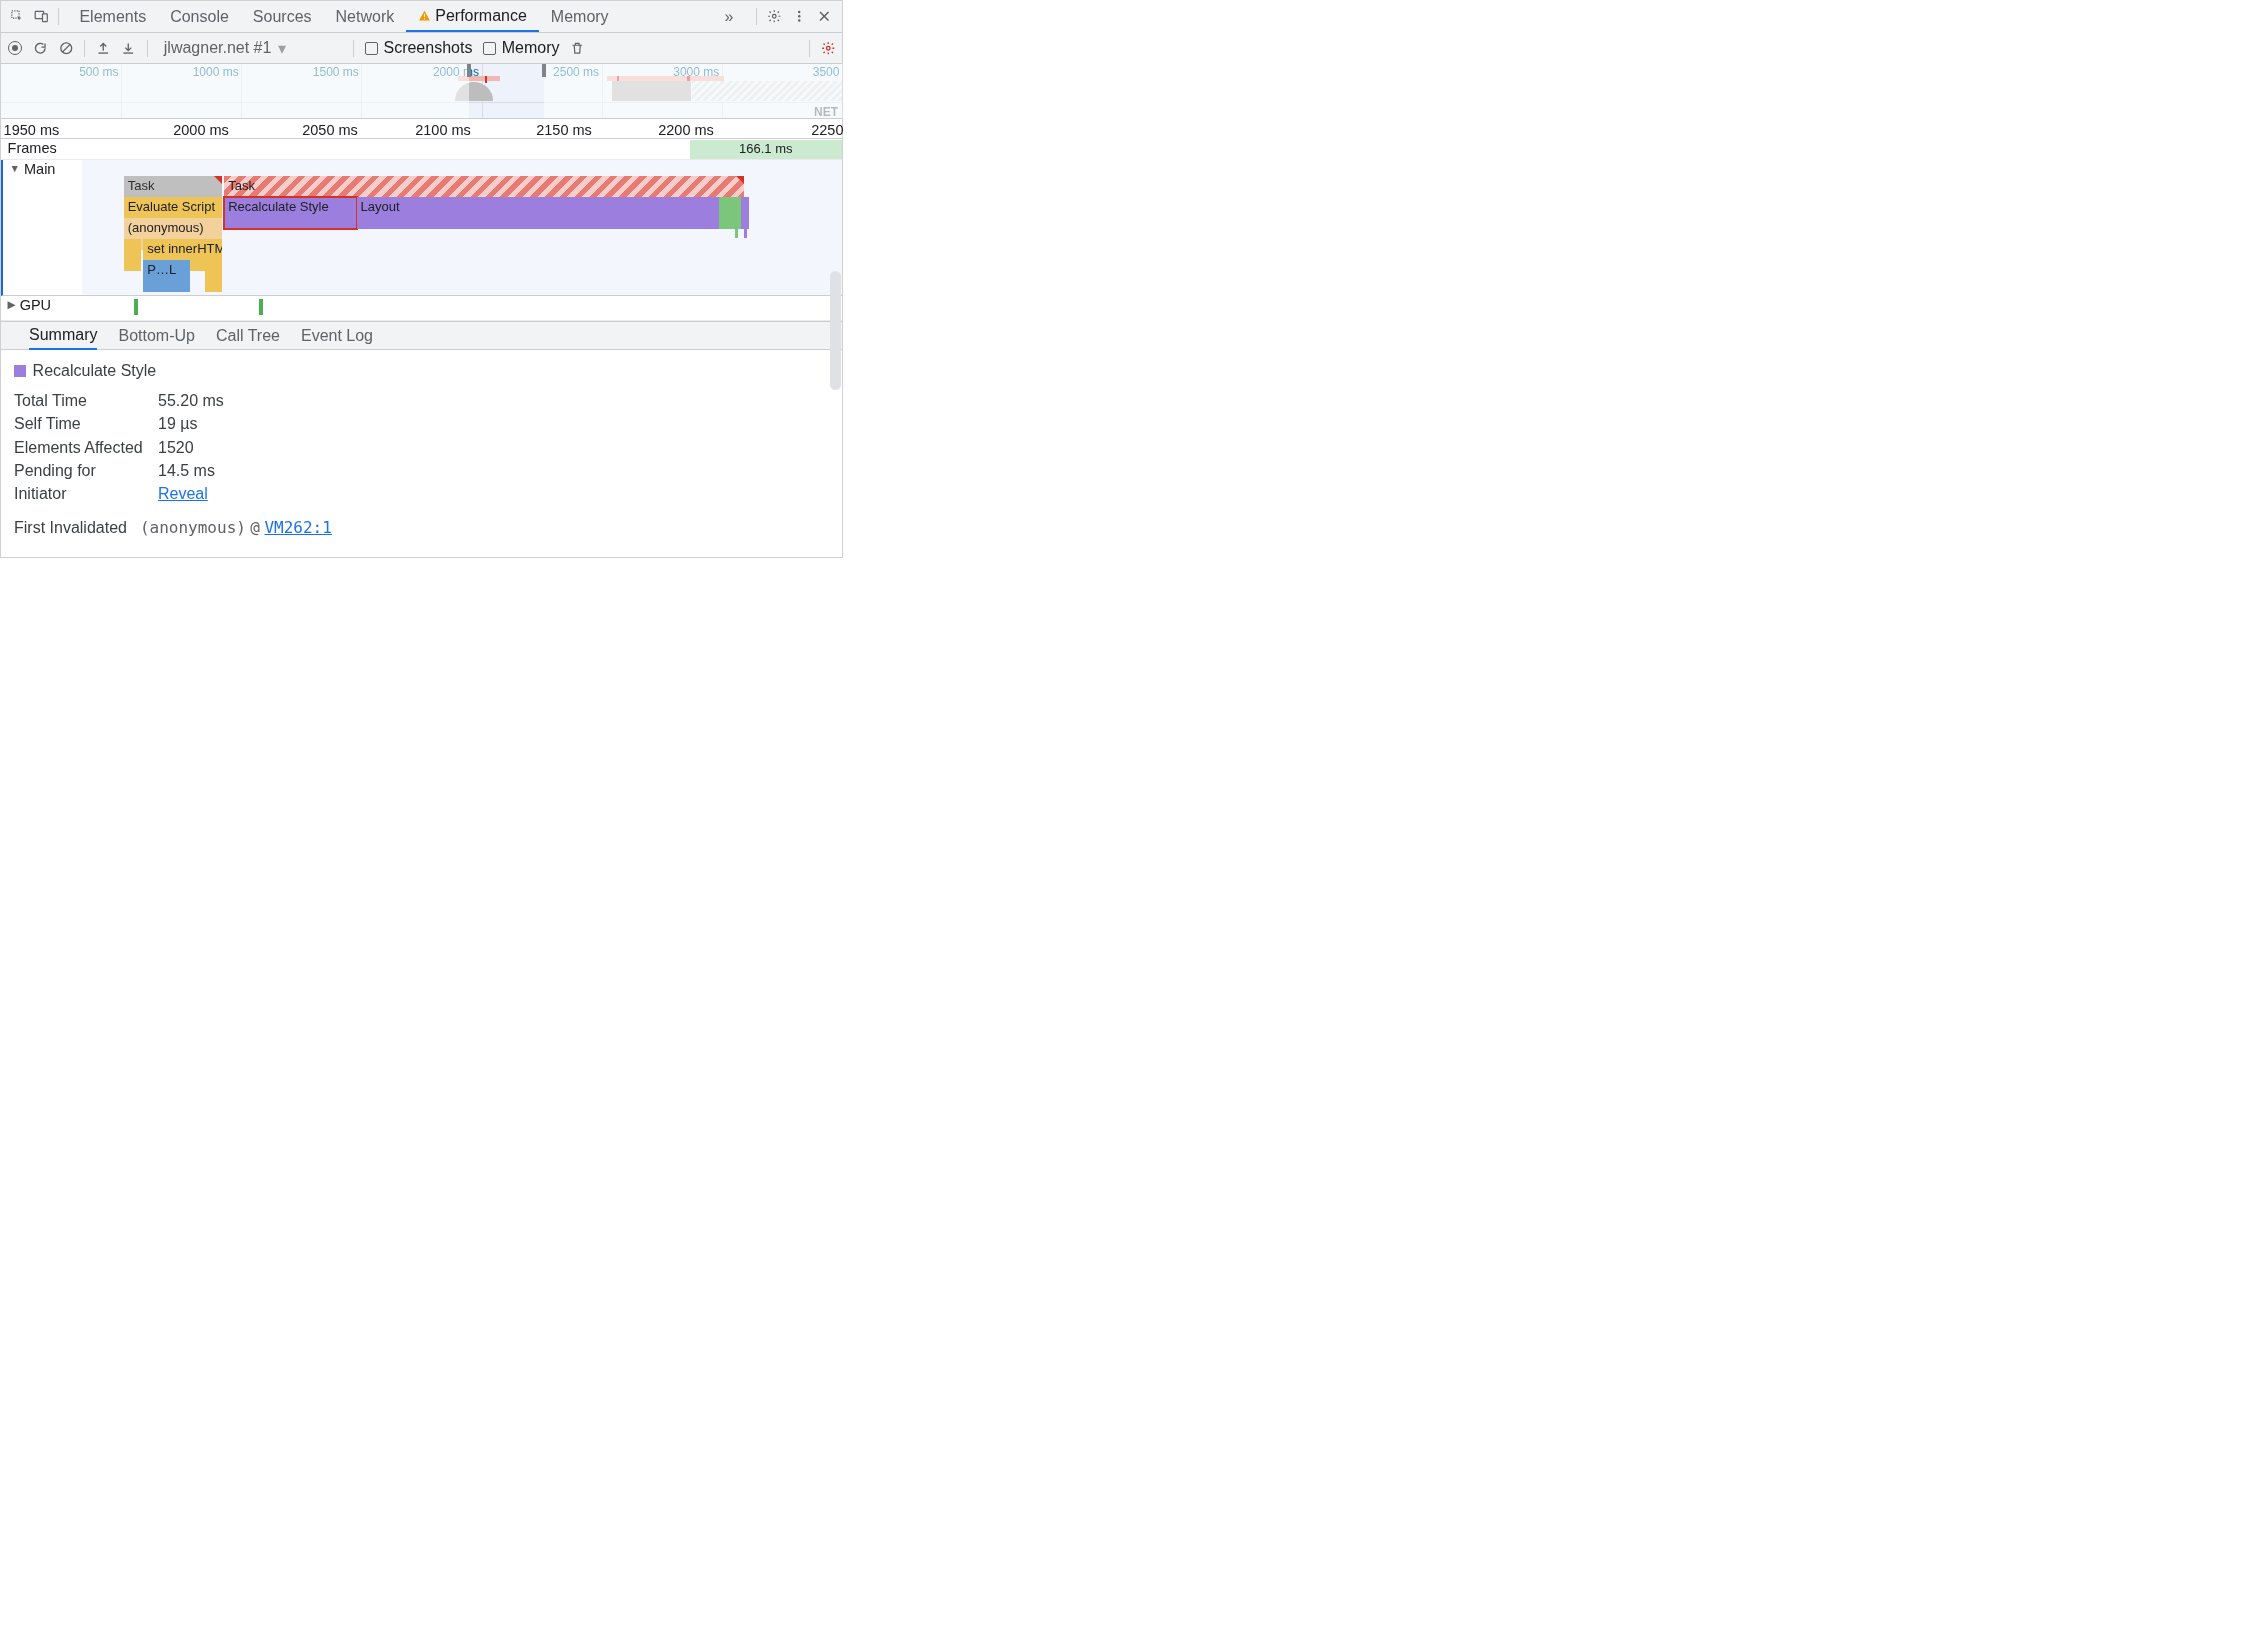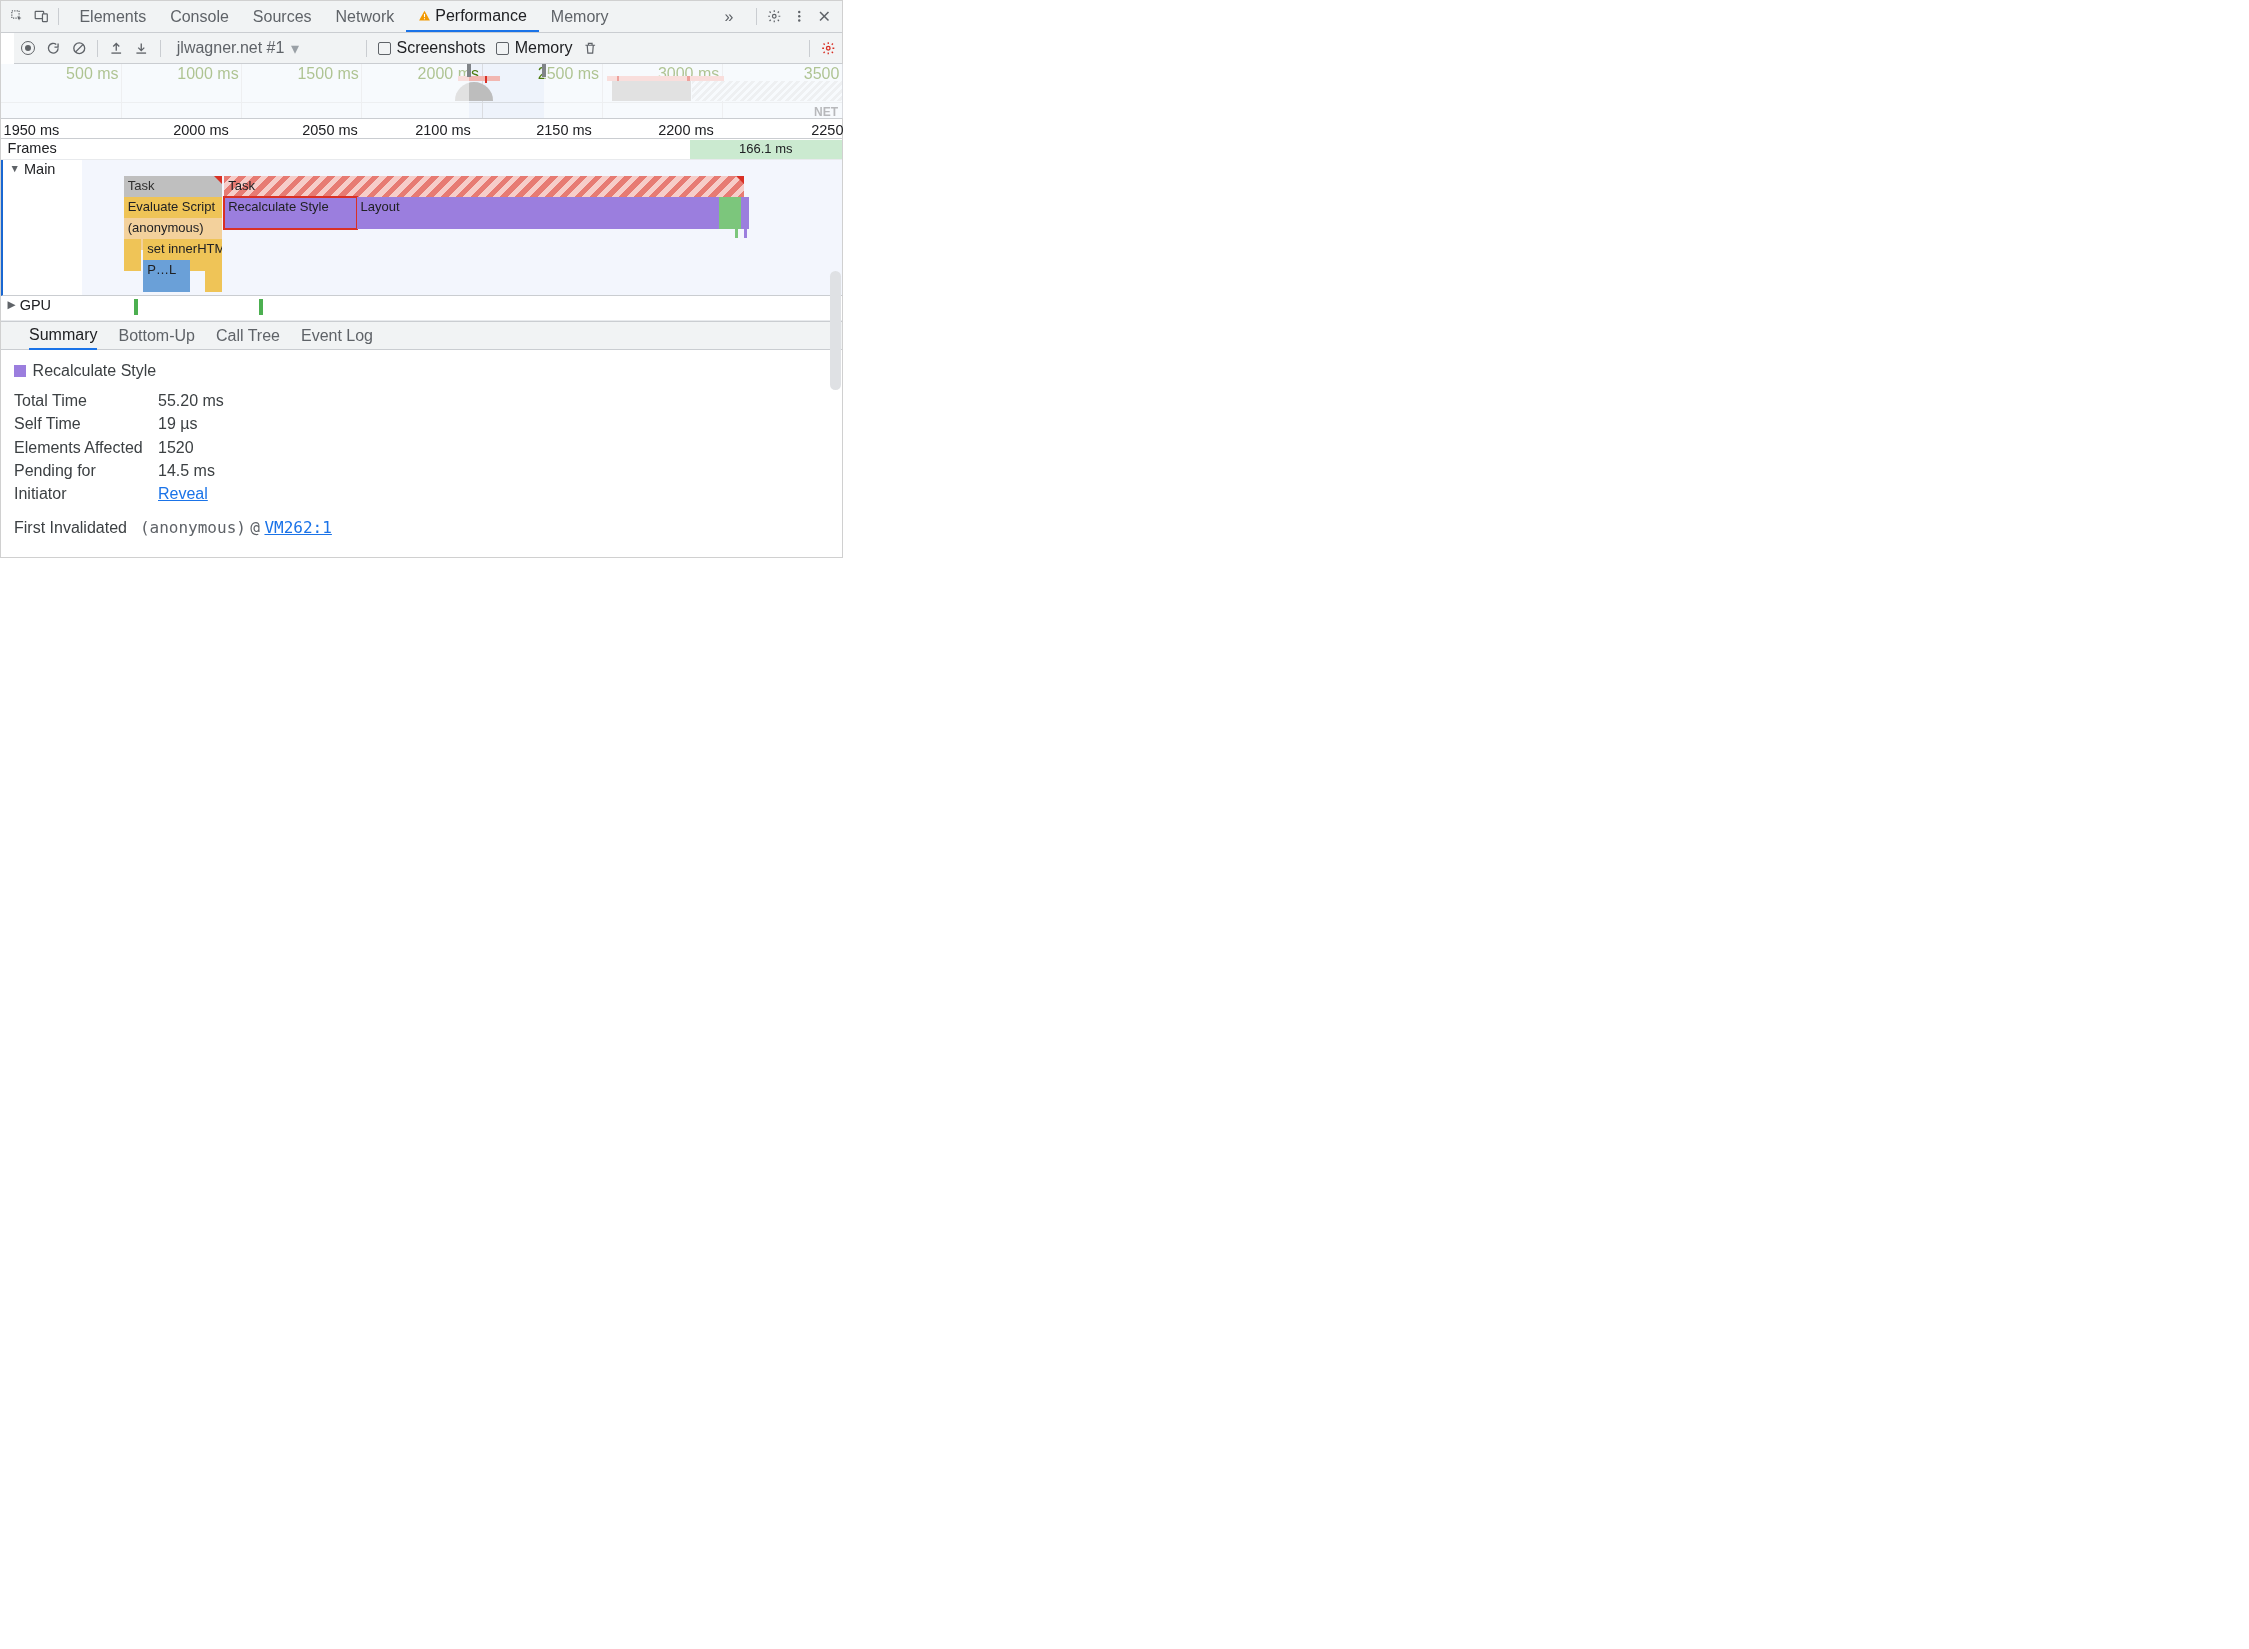--- a/index.html
+++ b/index.html
@@ -43,21 +43,21 @@
   .tab.active{color:#202124;border-bottom:2px solid var(--tab-border);}
   .tabstrip .right-icons{display:flex;align-items:center;gap:10.5px;padding:0 10.5px;}
   .ico{display:inline-flex;width:14.5px;height:14.5px;color:#5f6368;}
   .ico svg{width:100%;height:100%;}
   .warn-tri{width:13px;height:13px;}
 
   
   .toolbar{
     display:flex;align-items:center;
     height:31px;border-bottom:0.7px solid var(--border);
-    padding:0 6.6px;gap:11px;background:#f1f3f4;margin-left:13px;
+    padding:0 6.6px;gap:11px;background:#f1f3f4;
   }
   .record-dot{
     width:14.5px;height:14.5px;border:1.3px solid #606367;border-radius:50%;
     display:inline-flex;align-items:center;justify-content:center;
   }
   .record-dot::after{content:"";width:6.6px;height:6.6px;border-radius:50%;background:#606367;}
   .vsep{width:0.7px;height:17px;background:var(--border);}
   .sel{
     display:flex;align-items:center;gap:6.6px;
     color:var(--text-light);font-size:16px;
@@ -65,21 +65,21 @@
   }
   .sel .caret{color:#9aa0a6;}
   .cb{display:flex;align-items:center;gap:5.3px;font-size:16px;color:#202124;}
   .cb .box{width:13px;height:13px;border:1.3px solid #5f6368;border-radius:2px;}
   .spacer{flex:1;}
   .gear-red svg{color:#d93025;}
 
   
   .overview{position:relative;height:55px;border-bottom:0.7px solid var(--border);background:#eef3fb;}
   .ov-ticks{position:absolute;inset:0;}
-  .ov-tick{position:absolute;top:1.3px;font-size:16px;color:#4d7c0f;transform:translateX(-100%);padding-right:2.6px;white-space:nowrap;}
+  .ov-tick{position:absolute;top:1.3px;font-size:12px;color:#0369a1;transform:translateX(-100%);padding-right:2.6px;white-space:nowrap;}
   .ov-vline{position:absolute;top:0;bottom:0;width:0.7px;background:#dadce0;}
   .ov-row-label{position:absolute;right:4px;font-size:12px;font-weight:700;color:#606368;}
   .ov-sel{position:absolute;top:0;bottom:0;background:rgba(255,255,255,.55);}
   .ov-handle{position:absolute;top:0;width:4px;height:13px;background:#808488;}
   .ov-cpu{position:absolute;background:#bdbdbd;}
   .ov-hatch{
     position:absolute;
     background:repeating-linear-gradient(135deg,#d9dde2 0 2.6px,#eef3fb 2.6px 5.3px);
   }
   .ov-pink{position:absolute;background:#f2b7b1;height:5.3px;top:12px;}

